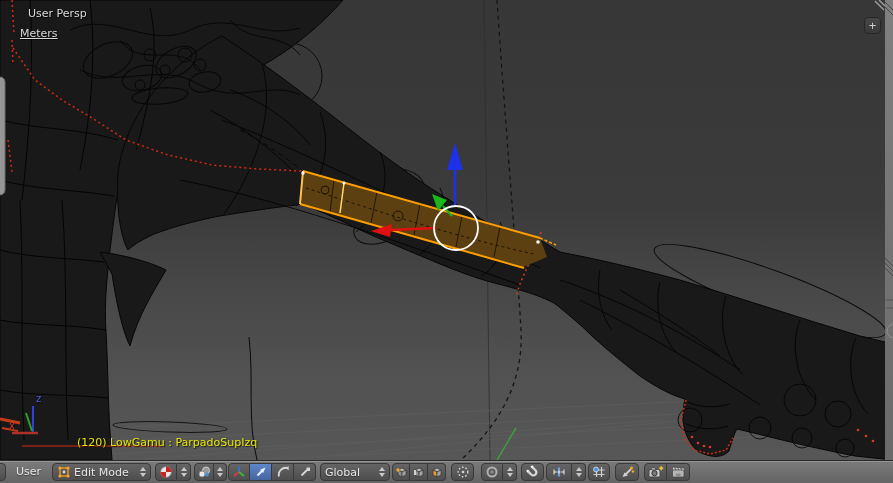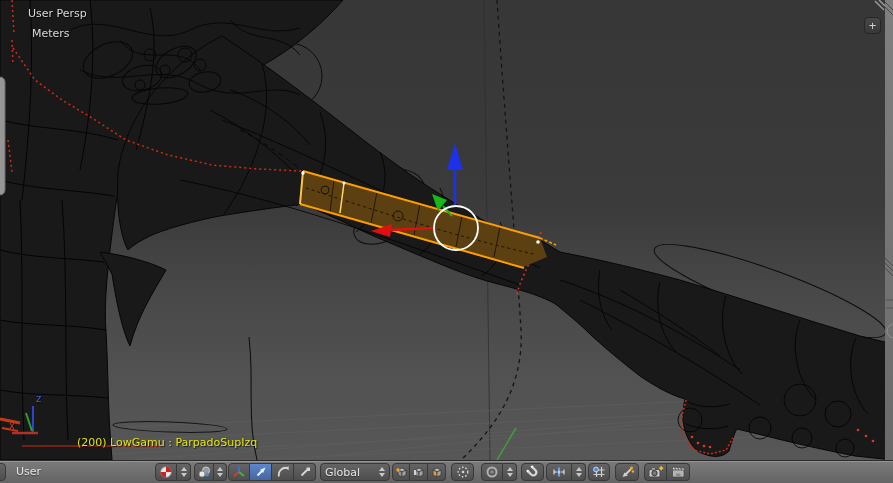--- a/index.html
+++ b/index.html
@@ -3,21 +3,21 @@
 <meta charset="utf-8">
 <style>
   html,body{margin:0;padding:0;background:#222;}
   .stage{position:relative;width:893px;height:483px;overflow:hidden;font-family:"DejaVu Sans",sans-serif;
          -webkit-font-smoothing:antialiased;}
   
   .viewport{position:absolute;left:0;top:0;width:893px;height:460px;overflow:hidden;padding-left:20px;}
   .viewport svg{position:absolute;left:0;top:0;}
   .vp-text{position:absolute;font-size:11px;color:#d9d9d9;text-shadow:1px 1px 1px rgba(0,0,0,.75);white-space:pre;}
   .vp-text.view{left:28px;top:7px;}
-  .vp-text.unit{left:32px;top:27px;}
+  .vp-text.unit{left:20px;top:27px;text-decoration:underline;}
   .vp-text.info{left:77px;top:436px;color:#e6e600;}
   .axis-label{position:absolute;font-size:10px;text-shadow:1px 1px 1px rgba(0,0,0,.6);}
   .axis-label.x{left:9px;top:420px;color:#c03a30;}
   .axis-label.z{left:36px;top:393px;color:#4b58e0;}
   .plus-btn{position:absolute;left:864px;top:17px;width:17px;height:17px;background:linear-gradient(#474747,#383838);
             border:1px solid #262626;border-radius:4px;color:#cfcfcf;font-size:13px;line-height:14px;text-align:center;
             box-sizing:border-box;padding:0;cursor:pointer;}
   .right-strip{position:absolute;left:885px;top:0;width:8px;height:460px;background:linear-gradient(#808080,#6a6a6a);}
   
   .header{position:absolute;left:0;top:460px;width:893px;height:23px;
@@ -214,41 +214,56 @@
 
       <rect x="-5" y="77" width="10" height="118" rx="5" fill="#969696" stroke="#6a6a6a"></rect>
 
       <g stroke="#9a9a9a" stroke-width="1.5">
         <path d="M875,1 L884,10 M879,0 L885,6"></path>
       </g>
     </svg>
 
     <div class="vp-text view">User Persp</div>
     <div class="vp-text unit">Meters</div>
-    <div class="vp-text info">(200) LowGamu : ParpadoSupIzq</div>
+    <div class="vp-text info">(120) LowGamu : ParpadoSupIzq</div>
     <div class="axis-label x">x</div>
     <div class="axis-label z">z</div>
     <button class="plus-btn">+</button>
 
     <div class="right-strip">
       <svg width="8" height="460">
         <g stroke="#4a4a4a" stroke-width="1">
           <path d="M0,2 L8,10 M0,7 L8,15 M0,258 L8,266 M0,263 L8,271 M0,268 L8,276"></path>
           <path d="M1,300 L8,300 M1,308 L8,308" stroke="#555"></path>
         </g>
         <circle cx="9" cy="331" r="7" stroke="#8f8f8f" fill="none"></circle>
       </svg>
     </div>
   </div>
 
   <div class="header">
     <div class="partial"></div>
 
     <span class="hlabel" style="left:16px">User</span>
 
+    <div class="combo" style="left:52px;width:99px">
+      <svg width="14" height="14">
+        <rect x="3" y="3" width="8" height="8" fill="none" stroke="#e8961f" stroke-width="1.4"></rect>
+        <circle cx="3" cy="3" r="1.6" fill="#f5a623"></circle>
+          <circle cx="11" cy="3" r="1.6" fill="#f5a623"></circle>
+        <circle cx="3" cy="11" r="1.6" fill="#f5a623"></circle>
+          <circle cx="11" cy="11" r="1.6" fill="#f5a623"></circle>
+        <circle cx="7" cy="7" r="1.4" fill="#d8d8d8"></circle>
+      </svg>
+      <span>Edit Mode</span>
+      <span class="updown">
+          <i class="u"></i>
+          <i class="d"></i>
+        </span>
+    </div>
 
     <div class="grp" style="left:155px">
       <div class="btn" style="width:22px">
         <svg width="14" height="14">
           <circle cx="7" cy="7" r="5.5" fill="#e8e8e8" stroke="#777"></circle>
           <path d="M7,1.5 A5.5,5.5 0 0 1 12.5,7 L7,7 Z" fill="#cc2222"></path>
           <path d="M7,12.5 A5.5,5.5 0 0 1 1.5,7 L7,7 Z" fill="#cc2222"></path>
         </svg>
       </div>
       <div class="btn" style="width:14px">

